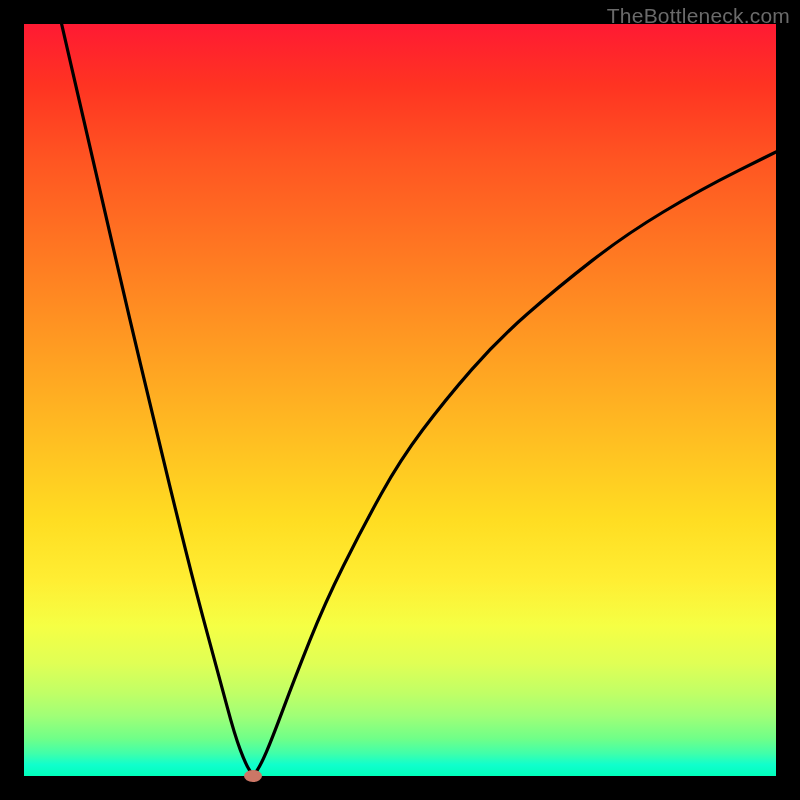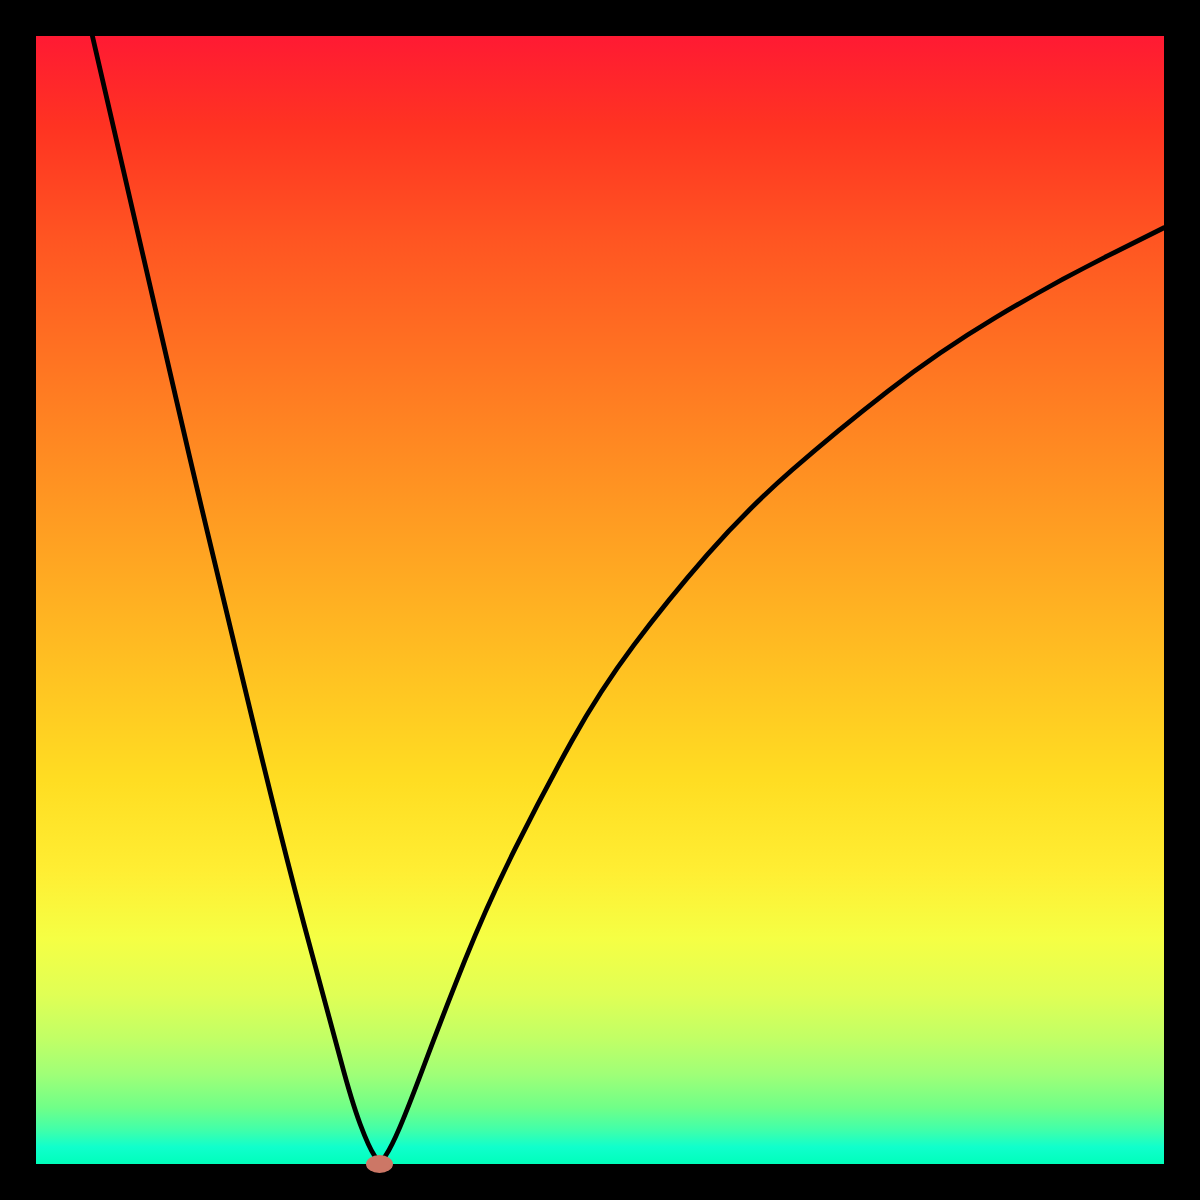--- a/index.html
+++ b/index.html
@@ -70,20 +70,21 @@
     z-index: 6;
     transform: translate(-50%, -50%);
   }
 </style>
 </head>
 <body>
 
 <div class="chart-container">
   <div class="plot-area"></div>
 
+  <div class="watermark">TheBottleneck.com</div>
 
   <svg class="curve" viewBox="0 0 752 752" preserveAspectRatio="none">
     <path id="curve-left" d="M 37.6,0 Q 37.6,0 48.88,48.879999999999995 Q 60.160000000000004,97.75999999999999 71.44,146.64 Q 82.72,195.51999999999998 94,244.4 Q 105.28000000000002,293.28000000000003 116.56,340.28000000000003 Q 127.84,387.28000000000003 139.12,434.28000000000003 Q 150.4,481.28000000000003 161.68,526.4 Q 172.96,571.52 184.24,612.88 Q 195.52,654.24 203.04000000000002,682.44 Q 210.56000000000003,710.64 216.2,725.6800000000001 Q 221.83999999999997,740.72 225.59999999999997,746.36 T 229.35999999999999,752" stroke="#000" stroke-width="3.2" fill="none" stroke-linecap="round"></path>
     <path id="curve-right" d="M 229.35999999999999,752 Q 229.35999999999999,752 233.12,746.36 Q 236.88,740.72 242.52,727.56 Q 248.16000000000003,714.4 259.44,684.3199999999999 Q 270.71999999999997,654.24 285.76,616.64 Q 300.8,579.04 319.6,541.4399999999999 Q 338.40000000000003,503.84 357.20000000000005,470 Q 376,436.16 398.56000000000006,406.08000000000004 Q 421.12000000000006,376 447.44000000000005,345.92 Q 473.76,315.84000000000003 503.84,289.52 Q 533.92,263.2 567.76,236.88000000000002 Q 601.6,210.56000000000006 639.2,188 Q 676.8000000000001,165.43999999999994 714.4000000000001,146.64 T 752,127.84000000000003" stroke="#000" stroke-width="3.2" fill="none" stroke-linecap="round"></path>
   </svg>
 
   <div class="marker" id="min-marker" style="left: 253.36px; top: 776px; background: rgb(204, 119, 102);"></div>
 </div>
 
 </body></html>

